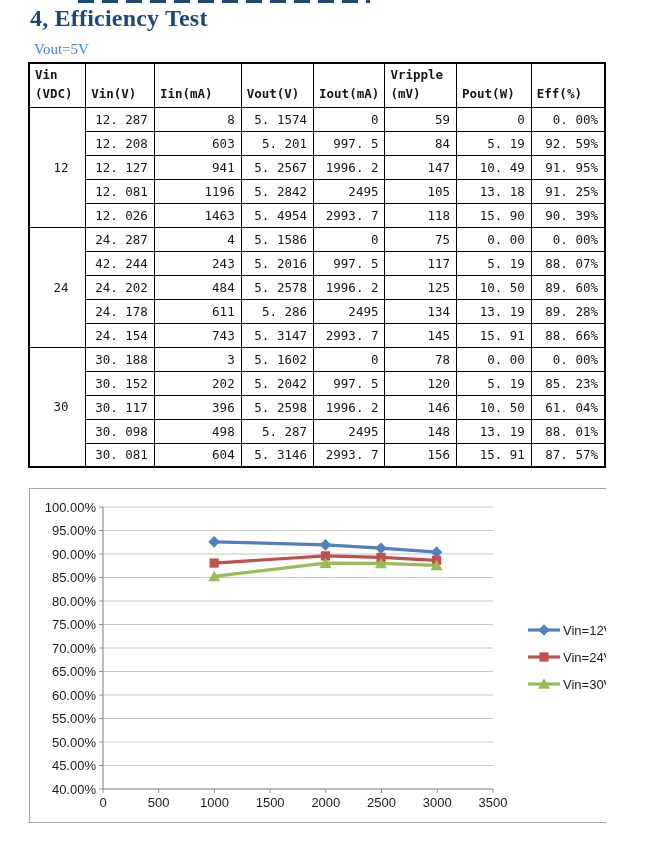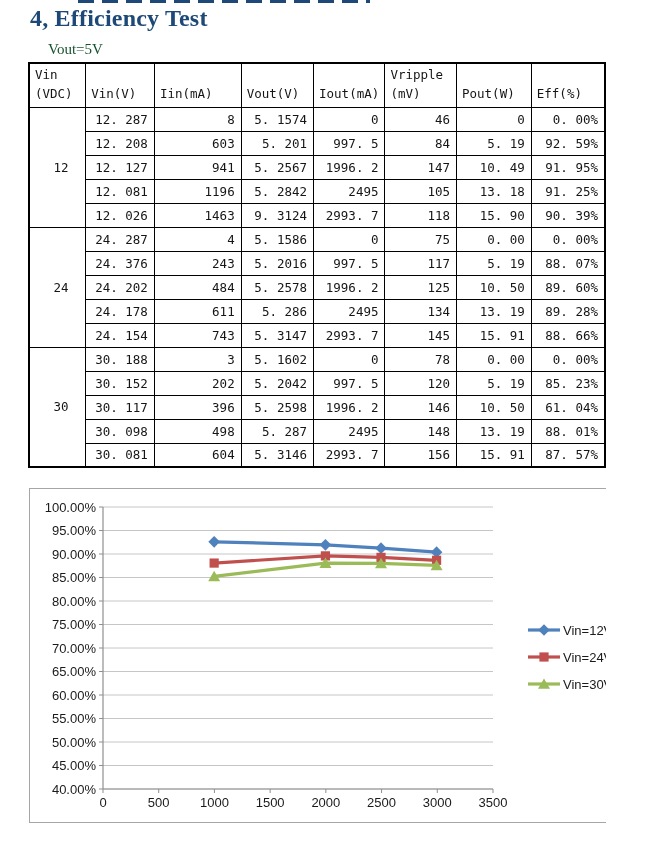--- a/index.html
+++ b/index.html
@@ -3,27 +3,27 @@
 <meta charset="utf-8">
 <style>
   html,body{margin:0;padding:0;background:#ffffff;}
   .page{position:relative;width:606px;height:861px;background:#fff;overflow:hidden;
         font-family:"Liberation Sans",sans-serif;}
   .cutoff{position:absolute;left:78px;top:0;width:292px;height:3px;
           background:repeating-linear-gradient(90deg,#1e4878 0 16px,transparent 16px 24px);}
   .title{position:absolute;left:30px;top:5px;margin:0;
          font-family:"Liberation Serif",serif;font-weight:bold;font-size:24px;
          color:#1e4878;letter-spacing:.2px;}
-  .condition{position:absolute;left:48px;top:41px;
-             font-family:"Liberation Serif",serif;font-size:15px;color:#14532d;}
+  .condition{position:absolute;left:34px;top:41px;
+             font-family:"Liberation Serif",serif;font-size:15px;color:#3b82f6;}
   table.data{position:absolute;left:28px;top:62px;border-collapse:collapse;
              table-layout:fixed;font-family:"DejaVu Sans Mono",monospace;
              font-size:12.5px;color:#151515;border:2px solid #000;}
   table.data th,table.data td{border:1px solid #000;overflow:hidden;}
-  table.data th{font-weight:normal;text-align:left;vertical-align:bottom;
+  table.data th{font-weight:bold;text-align:left;vertical-align:bottom;
                 padding:2px 3px 3px 5px;white-space:pre-line;line-height:1.5;
                 height:42px;box-sizing:border-box;}
   table.data td{text-align:right;padding:0 6px 0 0;height:24px;
                 box-sizing:border-box;white-space:pre;}
   table.data td.group{text-align:center;vertical-align:middle;padding:0 10px 0 17px;}
   .chart-frame{position:absolute;left:29px;top:488px;width:596px;height:335px;
                border:1px solid #a6a6a6;box-sizing:border-box;background:#fff;}
   .tick-label{font-family:"Liberation Sans",sans-serif;font-size:13px;fill:#1a1a1a;}
   .legend-label{font-family:"Liberation Sans",sans-serif;font-size:13px;fill:#1a1a1a;}
 </style>
@@ -59,21 +59,21 @@
           <th>Eff(%)</th>
         </tr>
       </thead>
       <tbody>
         <tr>
           <td class="group" rowspan="5">12</td>
           <td>12. 287</td>
           <td>8</td>
           <td>5. 1574</td>
           <td>0</td>
-          <td>46</td>
+          <td>59</td>
           <td>0</td>
           <td>0. 00%</td>
         </tr>
         <tr>
           <td>12. 208</td>
           <td>603</td>
           <td>5. 201</td>
           <td>997. 5</td>
           <td>84</td>
           <td>5. 19</td>
@@ -93,38 +93,38 @@
           <td>1196</td>
           <td>5. 2842</td>
           <td>2495</td>
           <td>105</td>
           <td>13. 18</td>
           <td>91. 25%</td>
         </tr>
         <tr>
           <td>12. 026</td>
           <td>1463</td>
-          <td>9. 3124</td>
+          <td>5. 4954</td>
           <td>2993. 7</td>
           <td>118</td>
           <td>15. 90</td>
           <td>90. 39%</td>
         </tr>
         <tr>
           <td class="group" rowspan="5">24</td>
           <td>24. 287</td>
           <td>4</td>
           <td>5. 1586</td>
           <td>0</td>
           <td>75</td>
           <td>0. 00</td>
           <td>0. 00%</td>
         </tr>
         <tr>
-          <td>24. 376</td>
+          <td>42. 244</td>
           <td>243</td>
           <td>5. 2016</td>
           <td>997. 5</td>
           <td>117</td>
           <td>5. 19</td>
           <td>88. 07%</td>
         </tr>
         <tr>
           <td>24. 202</td>
           <td>484</td>

